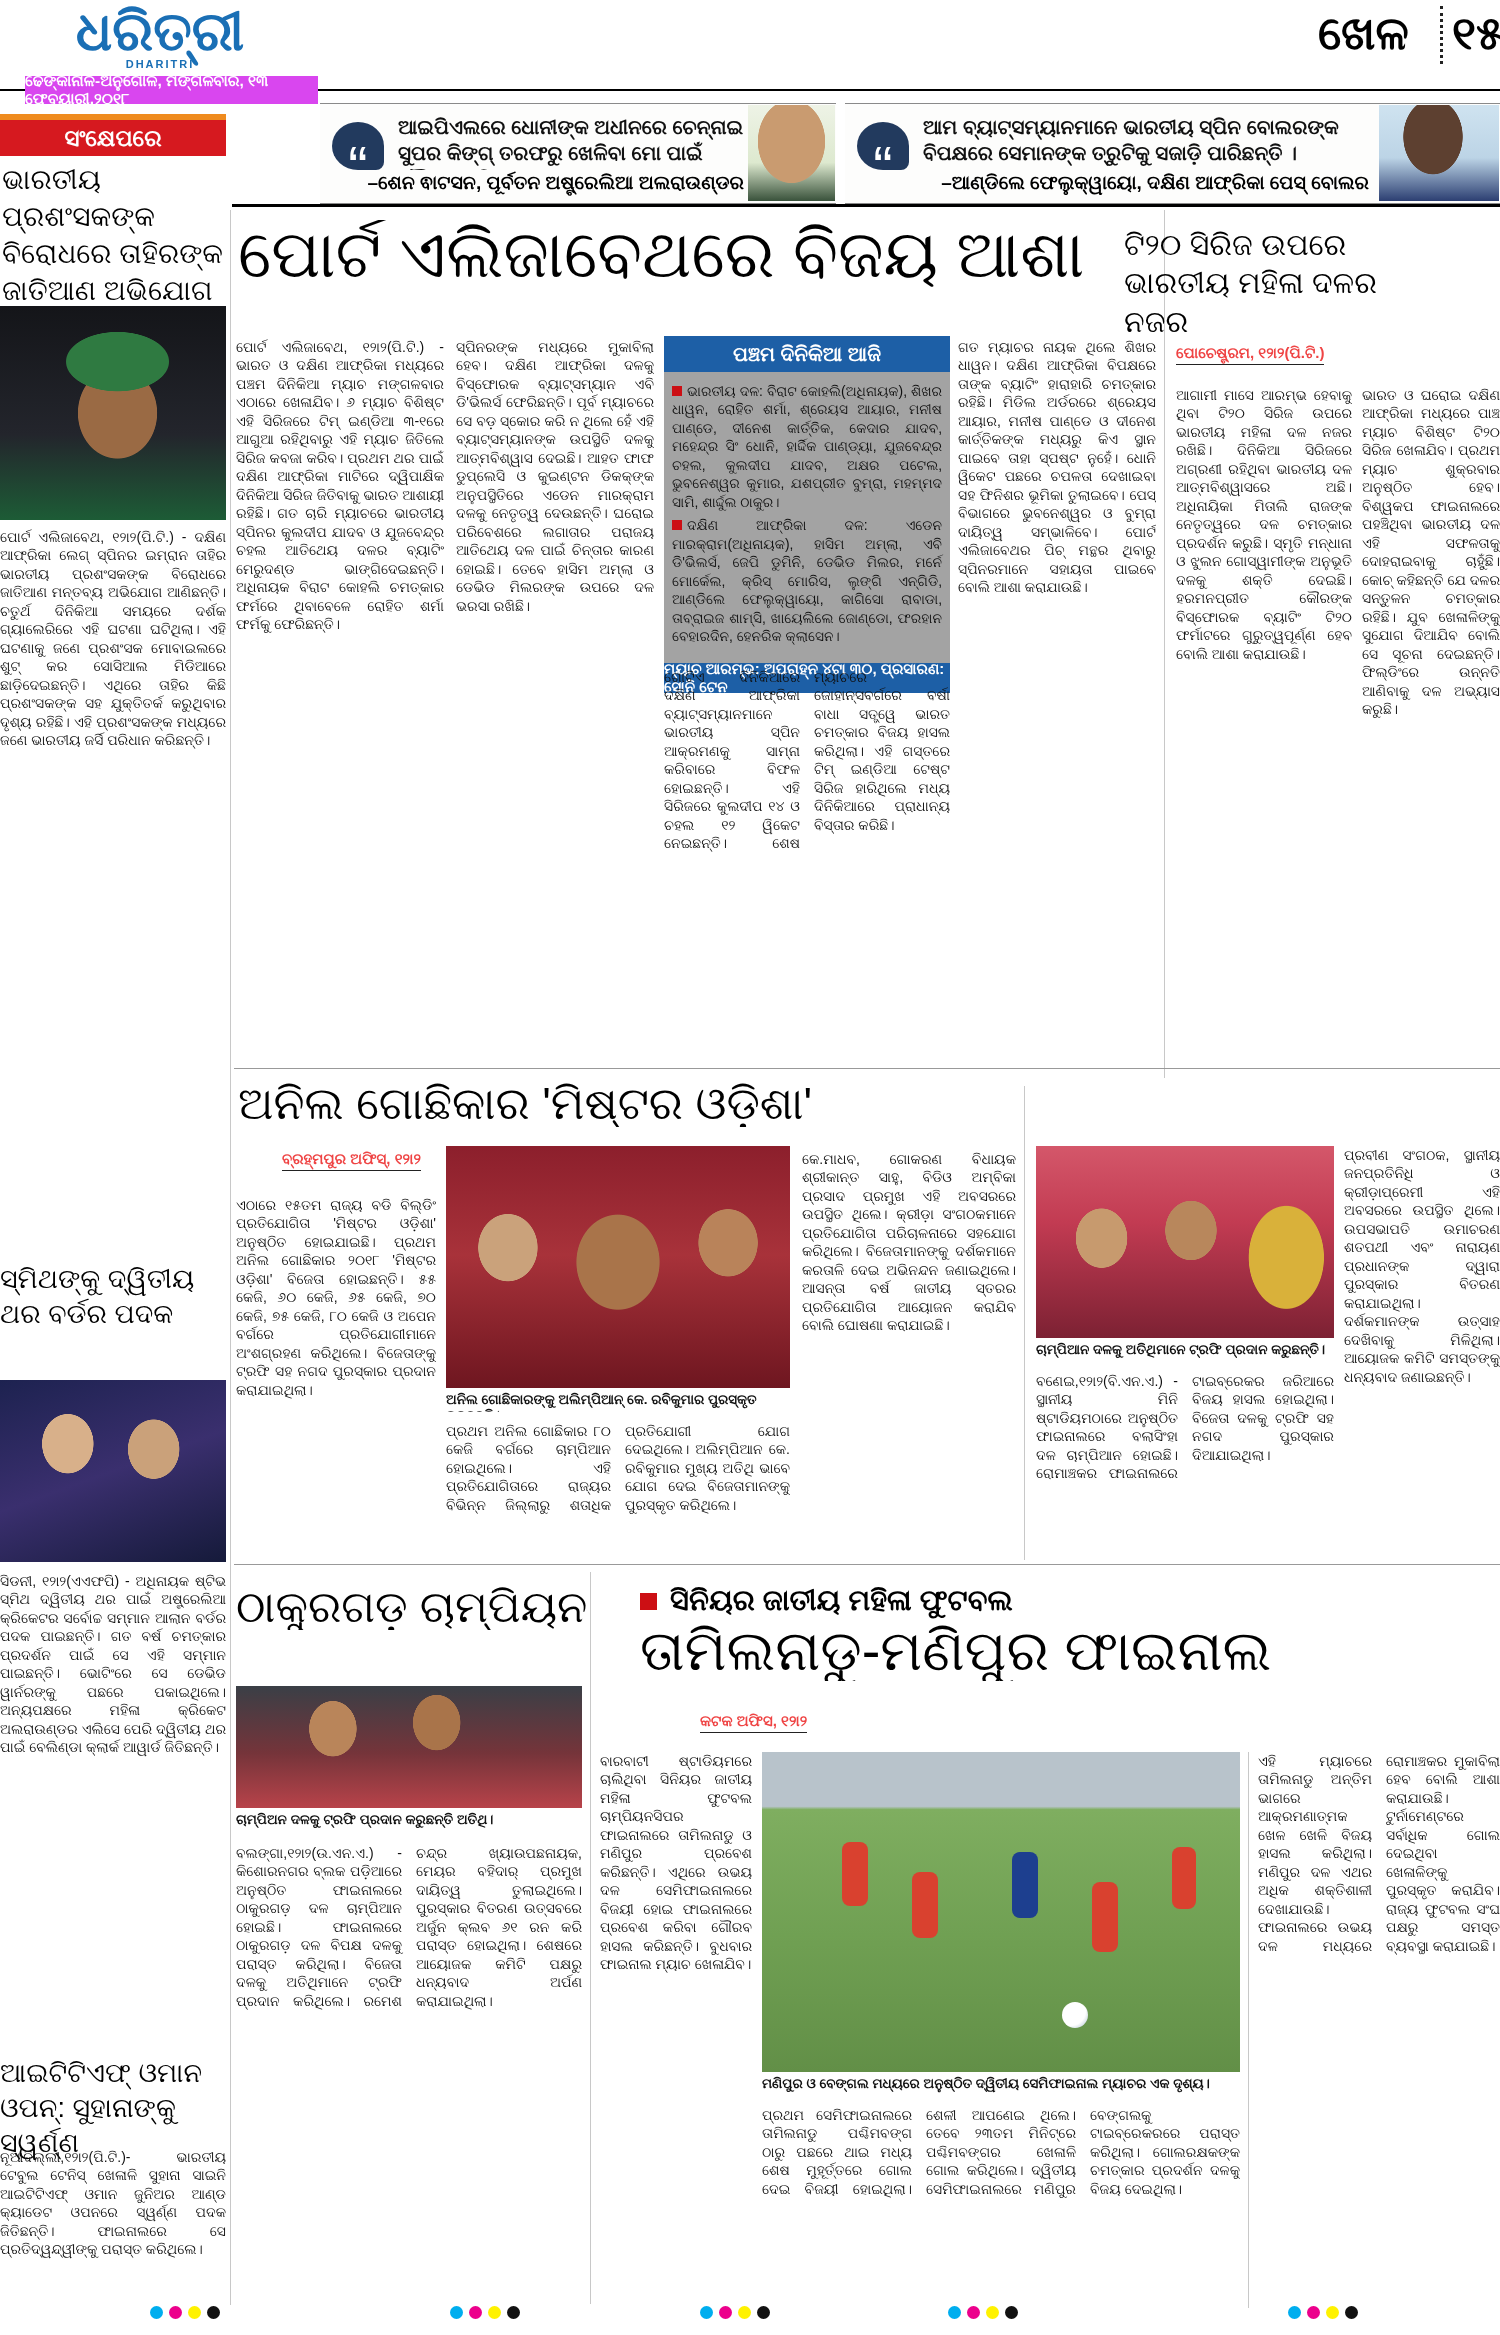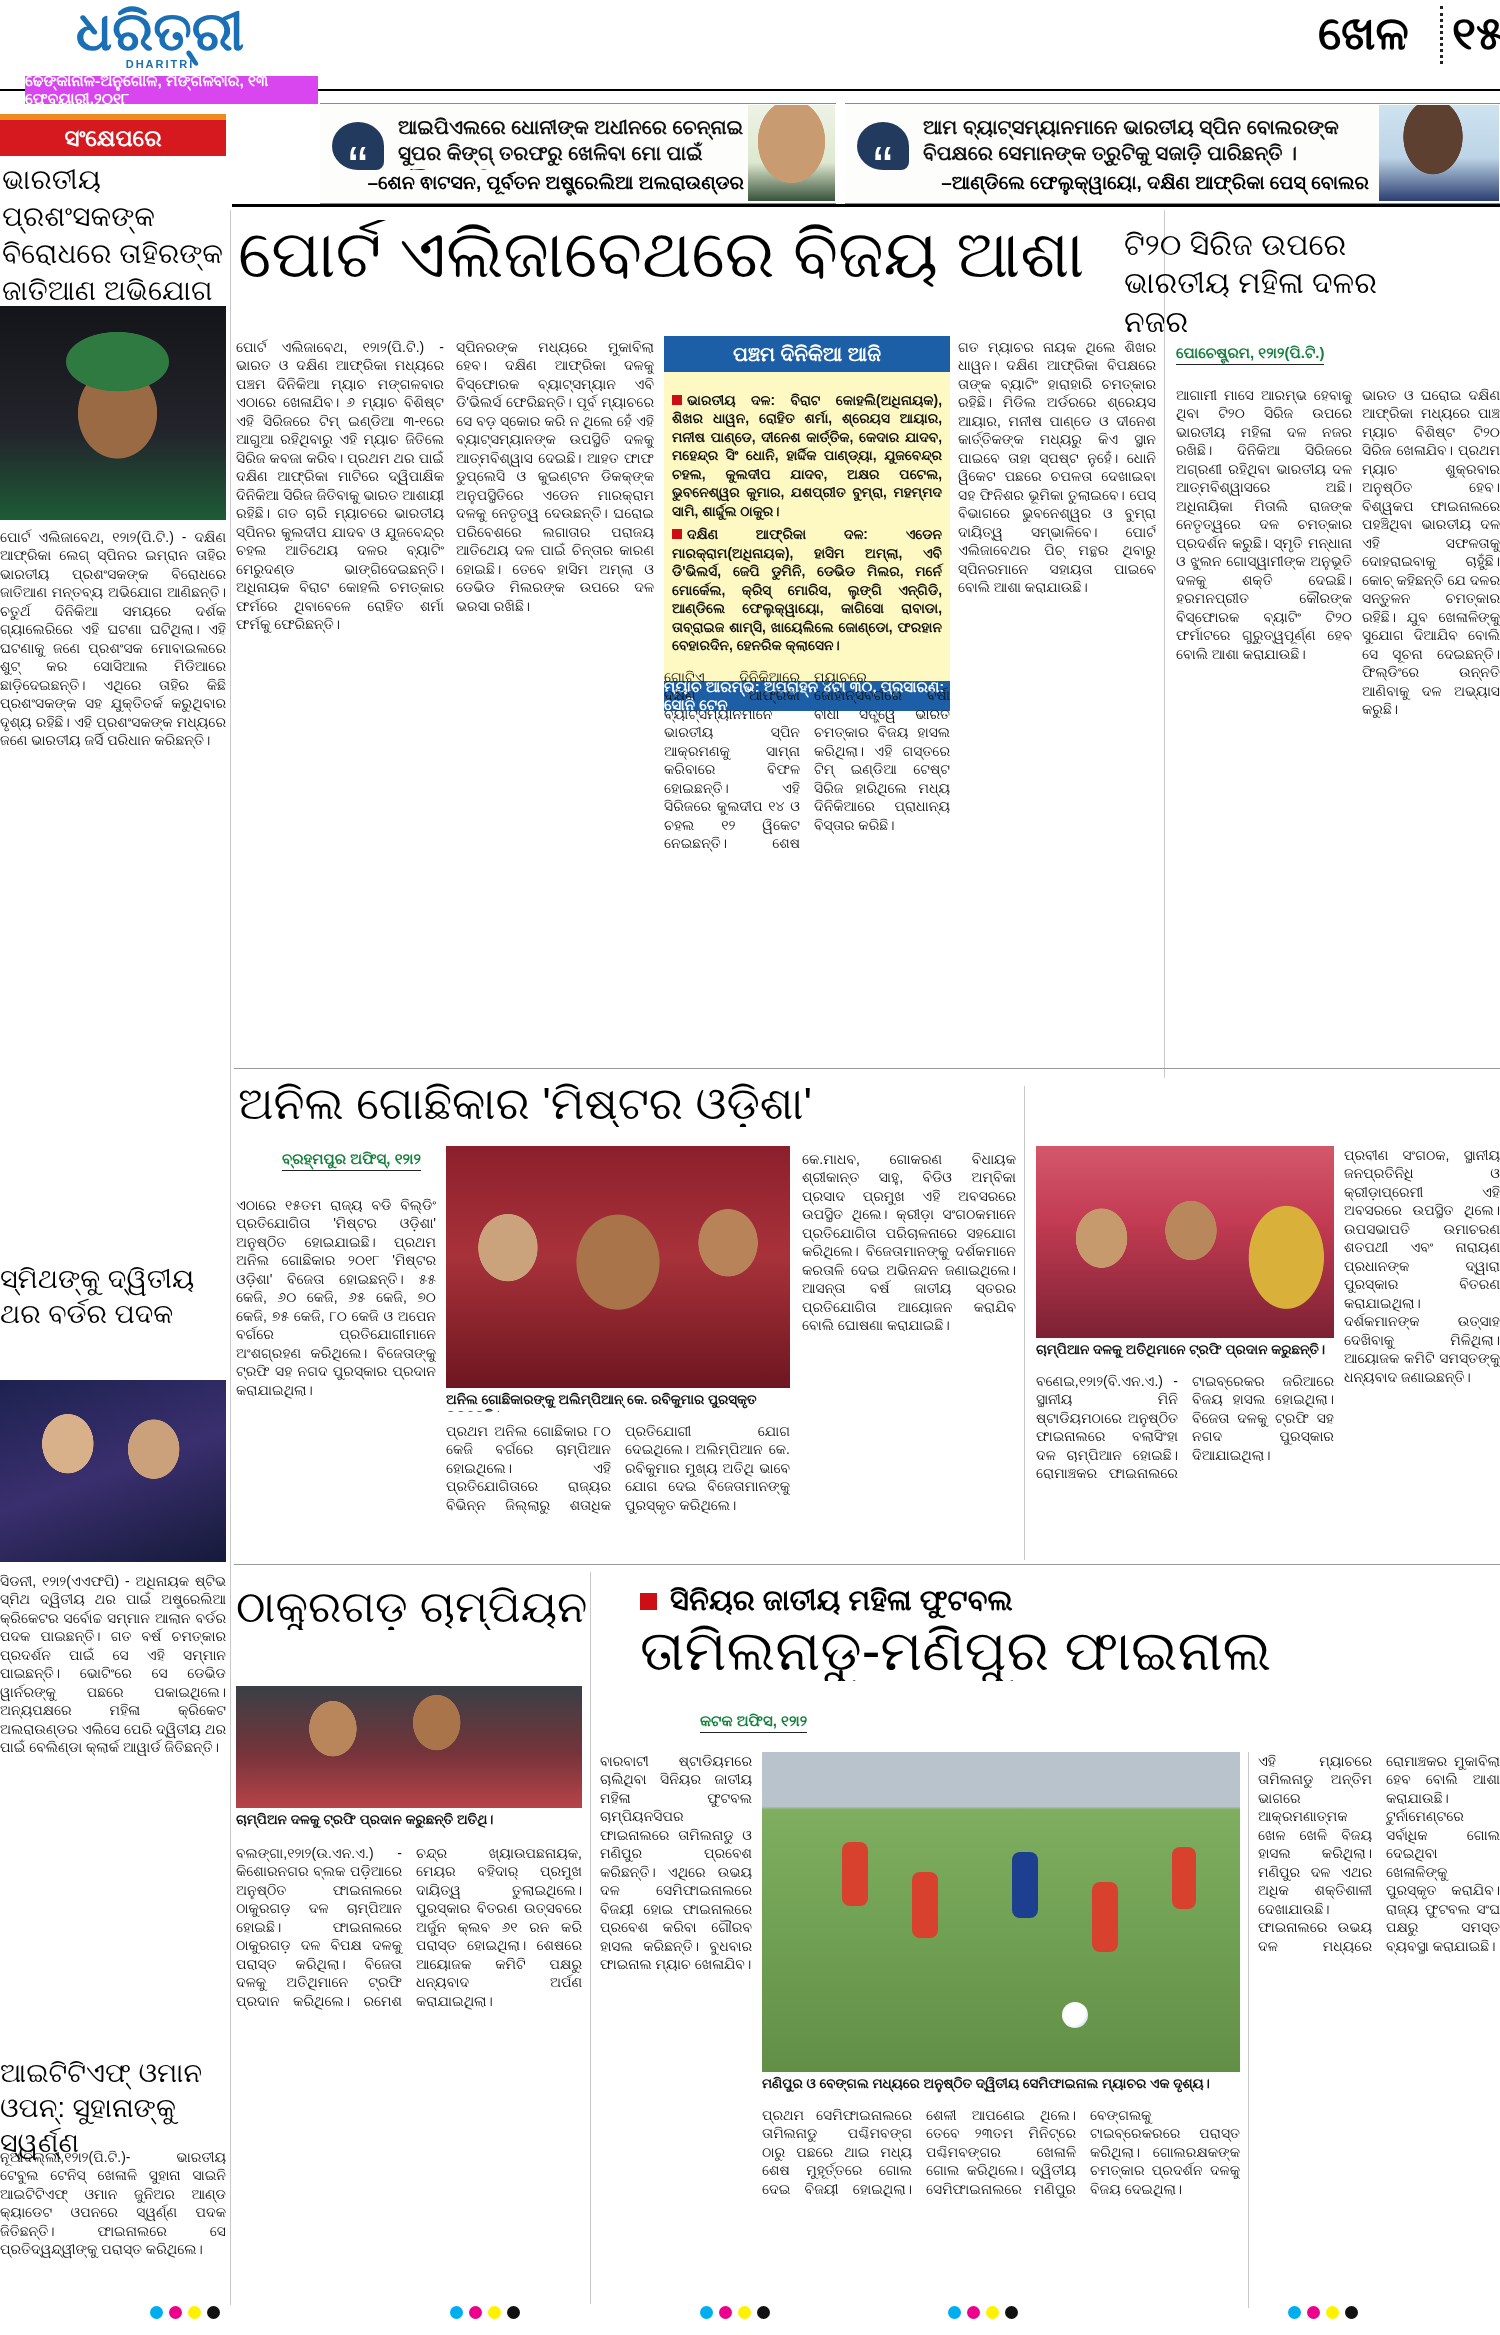--- a/index.html
+++ b/index.html
@@ -4,21 +4,21 @@
 <style>
   html,body{margin:0;padding:0;background:#e9e9e9}
   #page{position:relative;width:1500px;height:2335px;margin:0 auto;background:#fff;
         font-family:"Liberation Sans",sans-serif;color:#000;overflow:hidden}
   .abs{position:absolute}
   .nowrap{white-space:nowrap;overflow:hidden}
   .headline{font-weight:normal;color:#000;line-height:1.05;letter-spacing:0}
   .body-text{font-size:14px;line-height:1.32;text-align:justify;overflow:hidden;color:#111}
   .cols2{column-count:2;column-gap:14px}
   .cols3{column-count:3;column-gap:14px}
-  .dateline{font-weight:bold;font-size:15px;color:#15803d;border-bottom:1.5px solid #222;
+  .dateline{font-weight:bold;font-size:15px;color:#ef4444;border-bottom:1.5px solid #222;
             padding-bottom:2px;display:inline-block}
   .caption{font-size:13.5px;font-weight:bold;color:#111;overflow:hidden}
   .hrule{background:#999;height:1px}
   .vrule{background:#c8c8c8;width:1px}
   .blackrule{background:#000}
   
   .logo{font-size:54px;font-weight:bold;color:#1a6fb5;line-height:1;text-align:center}
   .logo-sub{font-size:11px;font-weight:bold;color:#1a6fb5;letter-spacing:2px;text-align:center}
   .page-label{font-size:46px;font-weight:bold;line-height:1}
   .dotted-sep{border-left:3px dotted #222;width:0}
@@ -30,22 +30,22 @@
          color:#fff;font-size:58px;line-height:1.55;text-align:center;overflow:hidden}
   .qtext{font-size:20px;font-weight:600;line-height:1.3;color:#111}
   .qattr{font-size:19px;font-weight:bold;text-align:right;color:#000}
   
   .brief-strip{background:#ef8b1e}
   .brief-label{background:#d6191f;color:#fff;font-size:23px;font-weight:bold;
                display:flex;align-items:center;justify-content:center}
   
   .ib-head{background:#1d5fa6;color:#fff;font-weight:bold;font-size:20px;
            display:flex;align-items:center;justify-content:center}
-  .ib-body{background:#fef9c3;padding:20px 8px;font-size:13.8px;line-height:1.34;
-           font-weight:700;text-align:justify;color:#101010}
+  .ib-body{background:#a3a3a3;padding:11px 8px;font-size:13.8px;line-height:1.34;
+           font-weight:400;text-align:justify;color:#101010}
   .ib-body p{margin:0 0 5px 0}
   .sq{display:inline-block;width:10px;height:10px;background:#cc0f14;margin-right:5px}
   .ib-foot{background:#1d5fa6;color:#fff;font-weight:bold;font-size:15px;
            display:flex;align-items:center;justify-content:center}
   .kicker{display:flex;align-items:center;gap:8px;font-size:29px;font-weight:bold}
   .kicker .sq{width:17px;height:17px}
   
   .photo{position:absolute;overflow:hidden;background:#999}
   .ph-watson{background:radial-gradient(ellipse 34px 42px at 50% 38%,#c99b70 98%,transparent),
              linear-gradient(180deg,#eef3e6 0%,#dde9cf 60%,#39523b 100%)}

